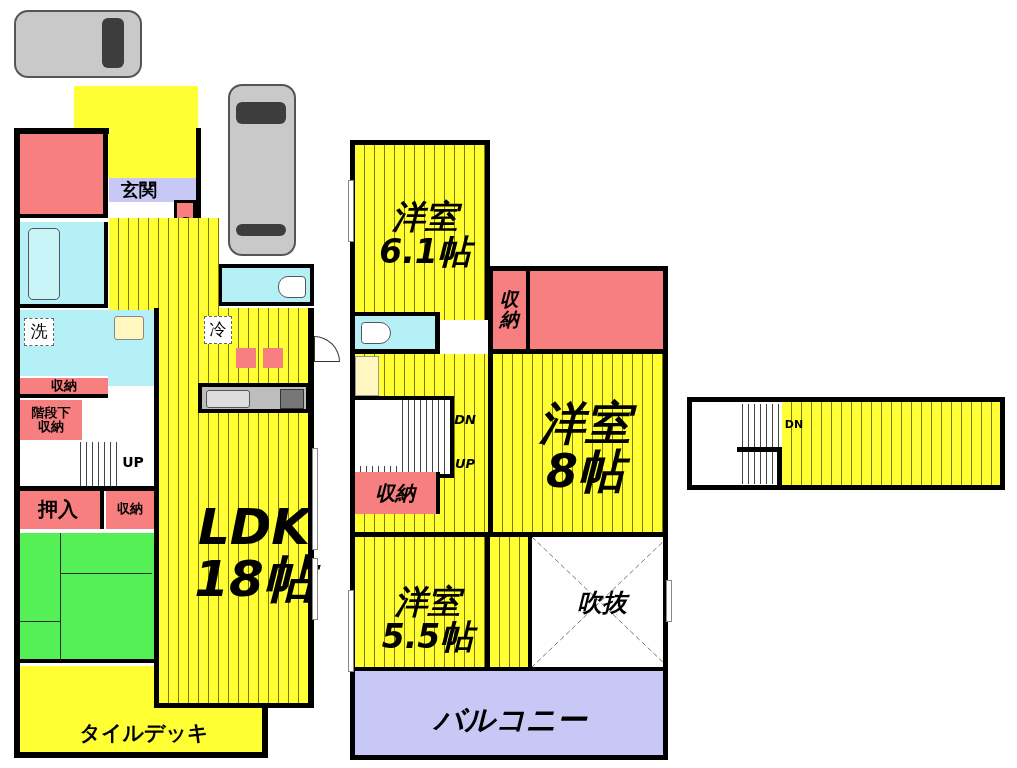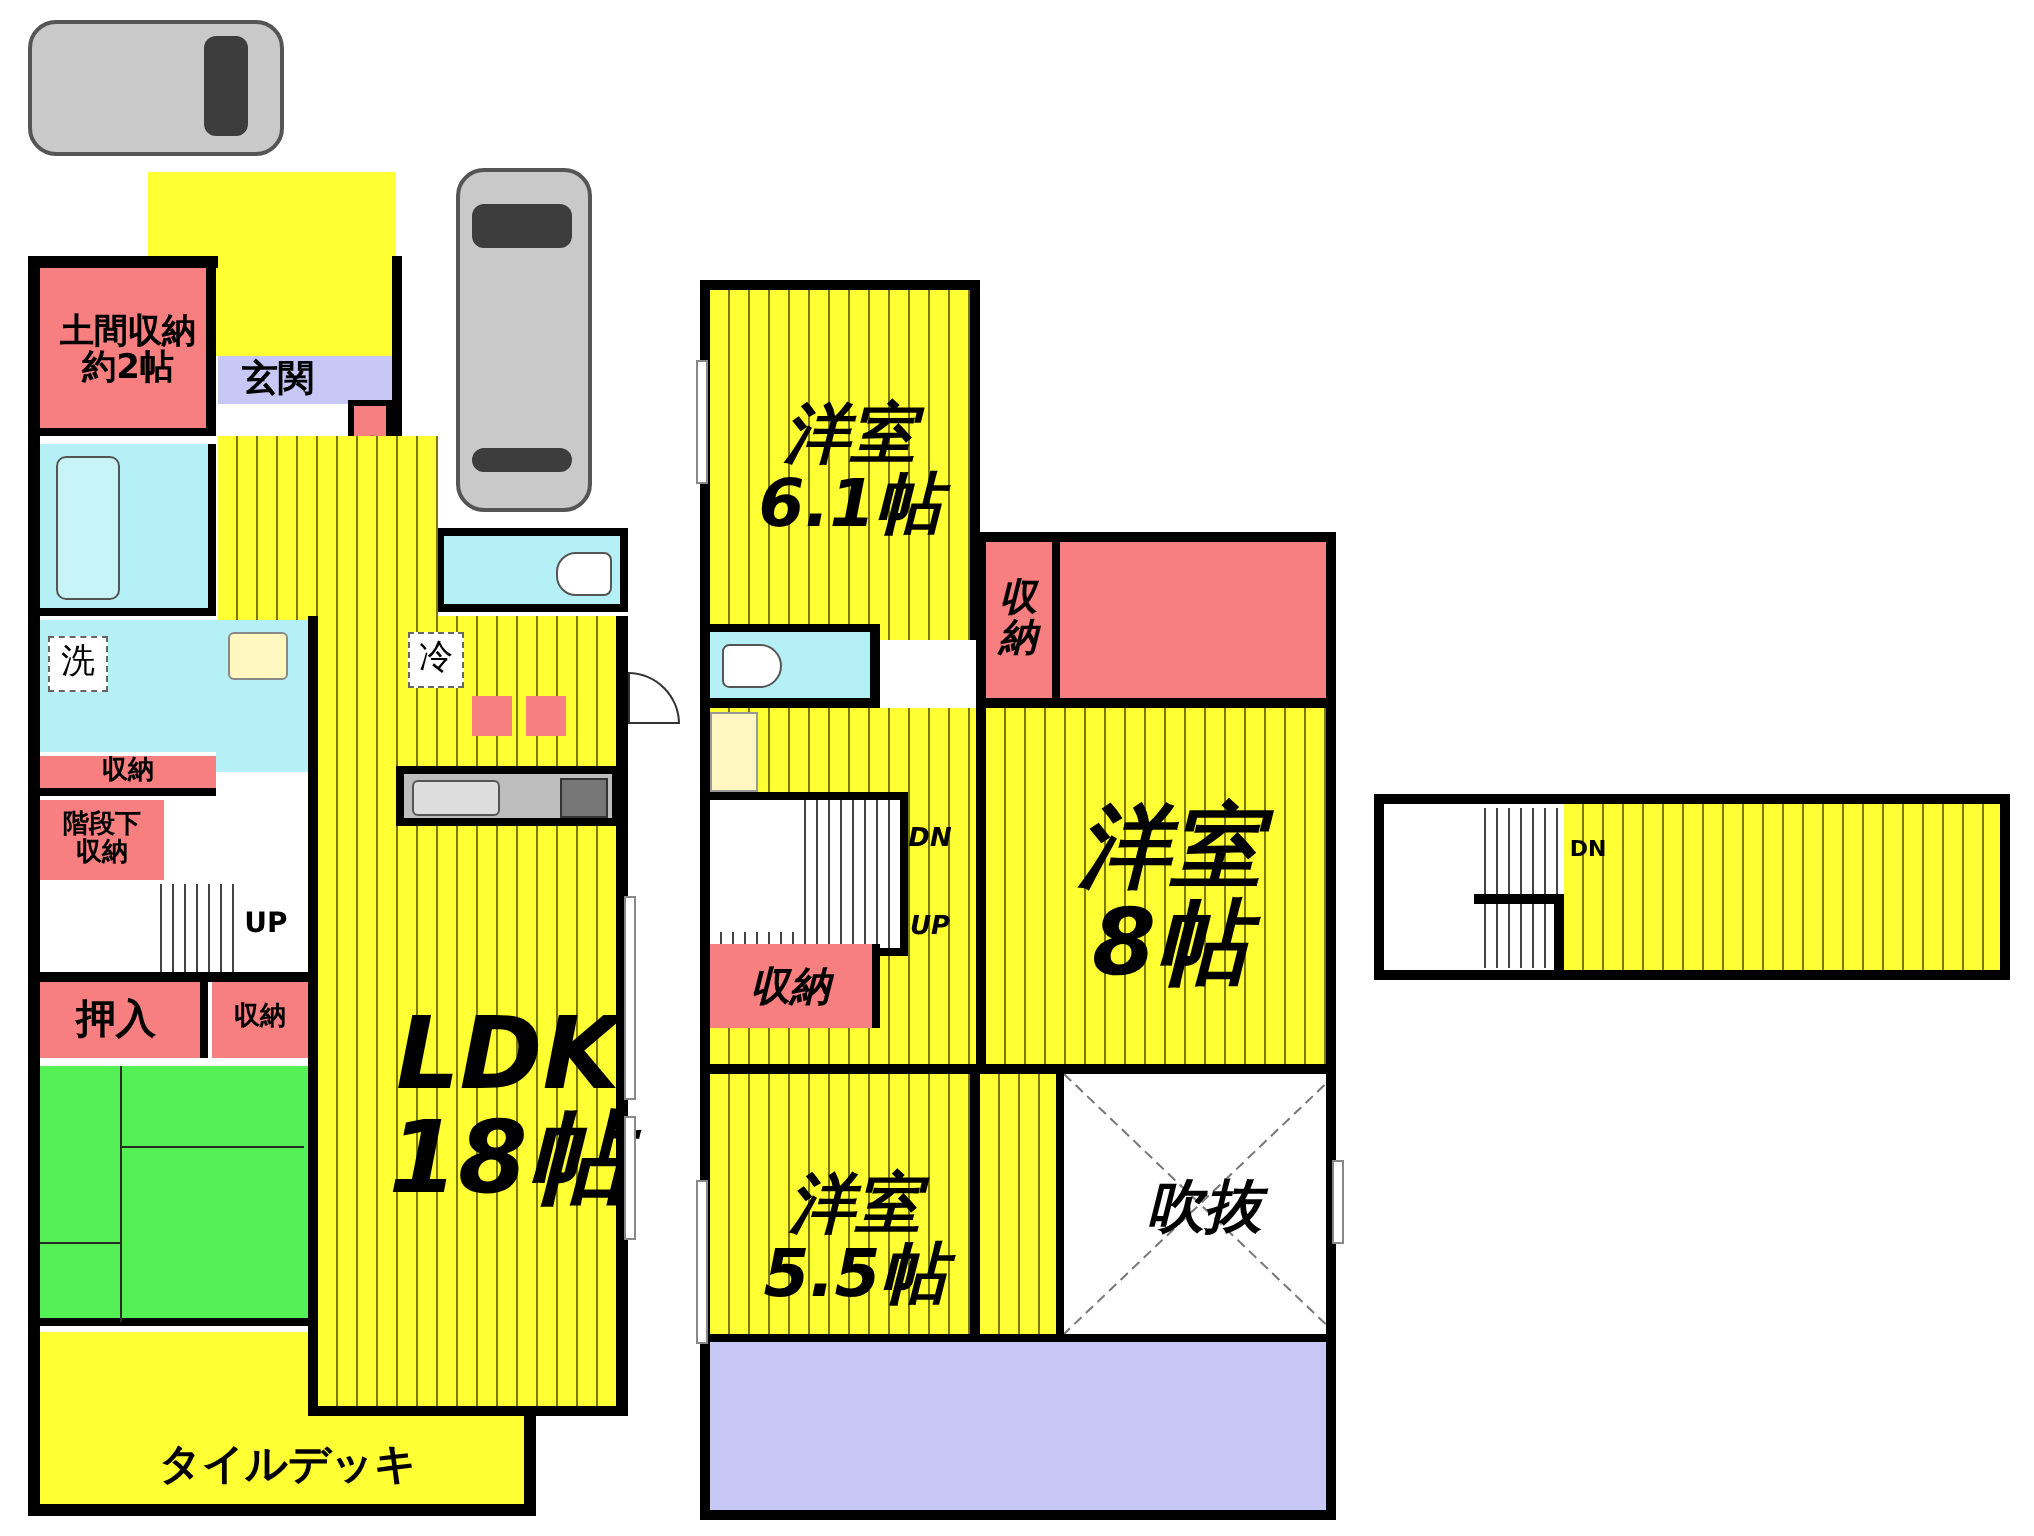--- a/index.html
+++ b/index.html
@@ -32,22 +32,20 @@
 </div>
 <div class="abs yel" style="left:74px;top:86px;width:124px;height:92px;"></div>
 
 <div class="abs" style="left:14px;top:128px;width:300px;height:630px;">
 
   <div class="wall" style="left:0;top:0;width:6px;height:630px;"></div>
   <div class="wall" style="left:0;top:0;width:95px;height:6px;"></div>
   <div class="wall" style="left:0;top:624px;width:254px;height:6px;"></div>
 
   <div class="abs pink" style="left:6px;top:6px;width:88px;height:84px;border-right:5px solid #000;border-bottom:4px solid #000;"></div>
-  <div class="lbl" style="left:6px;top:20px;width:88px;height:56px;font-size:17px;">土間収納
-約2帖</div>
 
   <div class="abs lav" style="left:95px;top:50px;width:88px;height:24px;"></div>
   <div class="lbl" style="left:95px;top:50px;width:60px;height:24px;font-size:18px;">玄関</div>
 
   <div class="abs pink" style="left:160px;top:72px;width:22px;height:66px;border:3px solid #000;"></div>
   <div class="lbl" style="left:160px;top:72px;width:22px;height:66px;font-size:15px;font-style:italic;">S
 B</div>
   <div class="wall" style="left:182px;top:0;width:5px;height:140px;"></div>
 
   <div class="abs yel-strip" style="left:95px;top:90px;width:110px;height:92px;"></div>
@@ -146,23 +144,24 @@
 5.5帖</div>
 
   <div class="abs yel-strip" style="left:140px;top:397px;width:42px;height:130px;border-right:4px solid #000;"></div>
 
   <div class="abs white" style="left:182px;top:397px;width:136px;height:130px;border-right:5px solid #000;overflow:hidden;">
     <svg width="136" height="130" style="position:absolute;left:0;top:0;">
       <line x1="0" y1="0" x2="136" y2="130" stroke="#777" stroke-width="1" stroke-dasharray="5,3"></line>
       <line x1="136" y1="0" x2="0" y2="130" stroke="#777" stroke-width="1" stroke-dasharray="5,3"></line>
     </svg>
   </div>
-  <div class="lbl" style="left:212px;top:448px;width:80px;height:30px;font-size:29px;">吹抜</div>
+  <div class="lbl" style="left:212px;top:448px;width:80px;height:30px;font-size:25px;">吹抜</div>
 
   <div class="abs lav" style="left:0;top:527px;width:318px;height:93px;border:5px solid #000;border-top:4px solid #000;"></div>
+  <div class="lbl" style="left:30px;top:560px;width:260px;height:40px;font-size:30px;">バルコニー</div>
 
   <div class="window" style="left:-2px;top:40px;width:4px;height:60px;"></div>
   <div class="window" style="left:-2px;top:450px;width:4px;height:80px;"></div>
   <div class="window" style="left:316px;top:440px;width:4px;height:40px;"></div>
 </div>
 
 <div class="abs" style="left:687px;top:397px;width:318px;height:93px;border:5px solid #000;background:#fff;">
   <div class="stair" style="left:45px;top:2px;width:45px;height:80px;"></div>
   <div class="abs white" style="left:0;top:0;width:45px;height:83px;"></div>
   <div class="wall" style="left:45px;top:45px;width:45px;height:5px;"></div>

